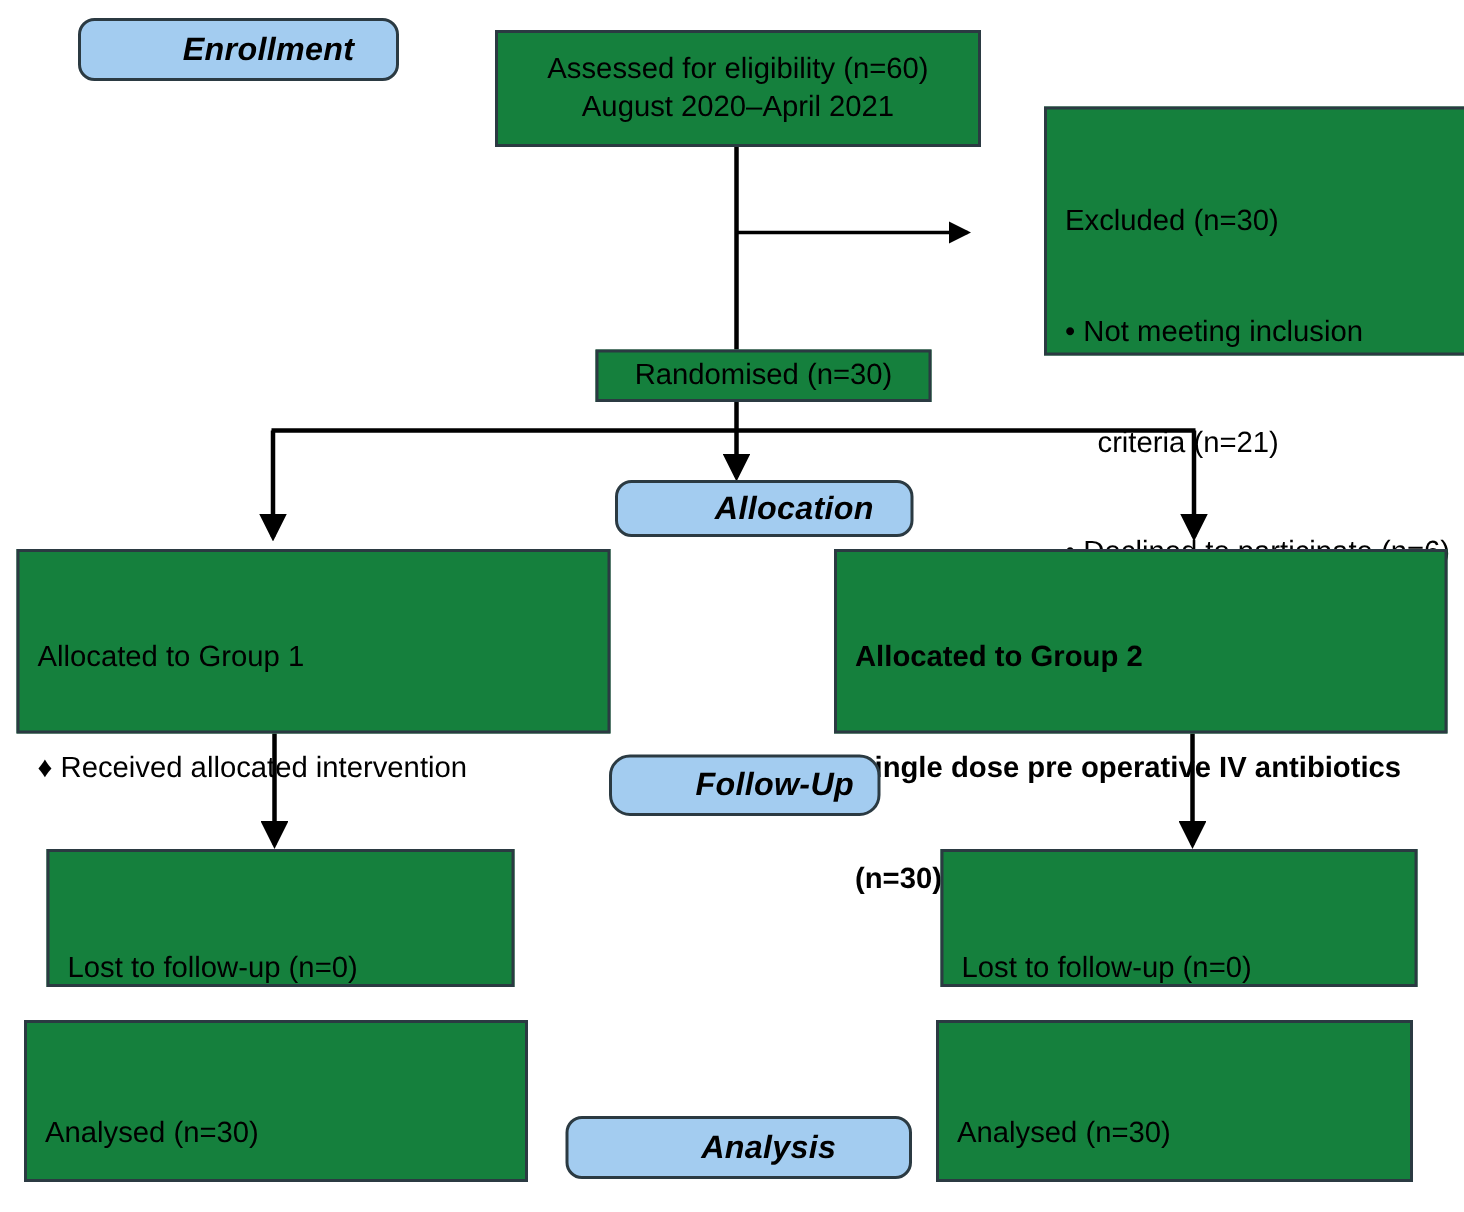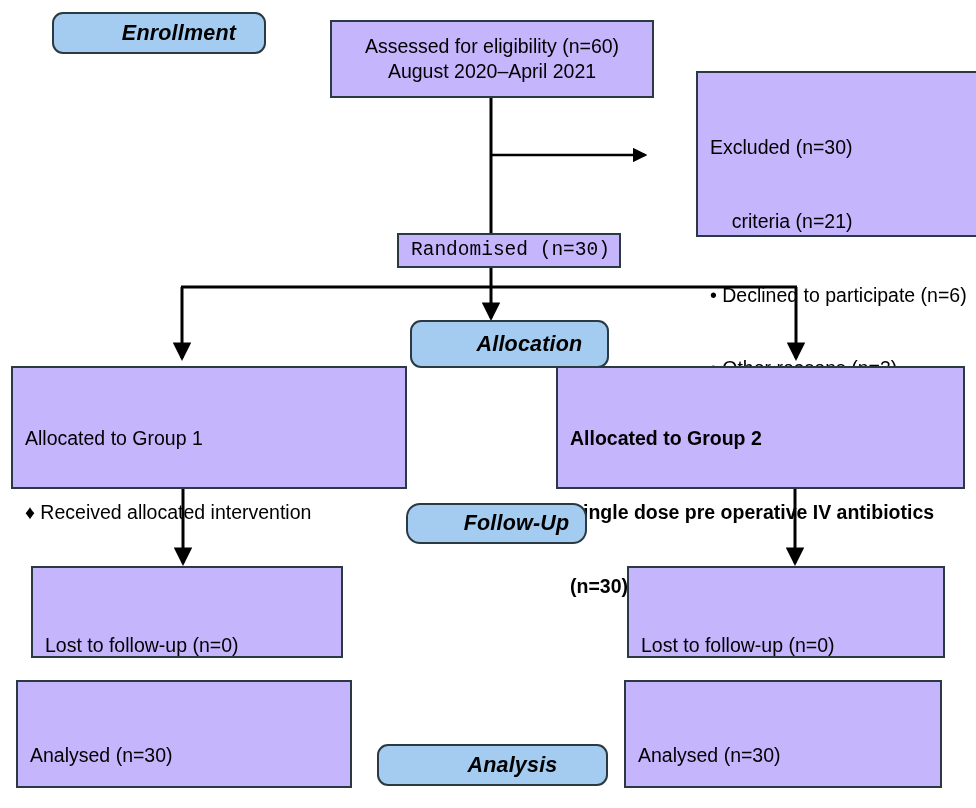--- a/index.html
+++ b/index.html
@@ -20,21 +20,21 @@
   #wires {
     position: absolute;
     left: 0; top: 0;
     width: 976px;
     height: 808px;
     pointer-events: none;
   }
   .box {
     position: absolute;
     box-sizing: border-box;
-    background: #c4b5fd;
+    background: #15803d;
     border: 2px solid #2b3a42;
     padding: 9px 12px 8px 12px;
     font-size: 19.5px;
     line-height: 1.26;
     white-space: pre;
     z-index: 3;
   }
   .box.center {
     text-align: center;
     display: flex;
@@ -93,45 +93,46 @@
 
     <line x1="183" y1="489" x2="183" y2="563" stroke="#000000" stroke-width="3" marker-end="url(#arrow)"></line>
 
     <line x1="795" y1="489" x2="795" y2="563" stroke="#000000" stroke-width="3" marker-end="url(#arrow)"></line>
   </svg>
 
   <div class="stage-badge" style="left:52px; top:12px; width:214px; height:42px;">
     <span>Enrollment</span>
   </div>
 
-  <div class="stage-badge" style="left:410px; top:320px; width:199px; height:48px;align-items:center;">
+  <div class="stage-badge" style="left:410px; top:320px; width:199px; height:38px;align-items:center;">
     <span>Allocation</span>
   </div>
 
   <div class="stage-badge" style="left:406px; top:503px; width:181px; height:41px;border-radius:14px;">
     <span>Follow-Up</span>
   </div>
 
   <div class="stage-badge" style="left:377px; top:744px; width:231px; height:42px;">
     <span>Analysis</span>
   </div>
 
   <div class="box center" style="left:330px; top:20px; width:324px; height:78px;">
     <span class="line">Assessed for eligibility (n=60)</span>
     <span class="line">August 2020–April 2021</span>
   </div>
 
   <div class="box" style="left:656px; top:71px; width:295px; height:166px; padding-top:13px;margin-left:40px;">
     <span class="bullet-line">Excluded (n=30)</span>
+    <span class="bullet-line">• Not meeting inclusion</span>
     <span class="bullet-line">    criteria (n=21)</span>
     <span class="bullet-line">• Declined to participate (n=6)</span>
     <span class="bullet-line">• Other reasons (n=3)</span>
   </div>
 
-  <div class="box center" style="left:397px; top:233px; width:224px; height:35px;font-family:Liberation Mono, monospace;">
+  <div class="box center" style="left:397px; top:233px; width:224px; height:35px;">
     <span class="line">Randomised (n=30)</span>
   </div>
 
   <div class="box" style="left:11px; top:366px; width:396px; height:123px;">
     <span class="bullet-line">Allocated to Group 1</span>
     <span class="bullet-line">♦ Received allocated intervention</span>
     <span class="bullet-line">    (n=30)</span>
   </div>
 
   <div class="box" style="left:556px; top:366px; width:409px; height:123px;font-weight:bold;">

